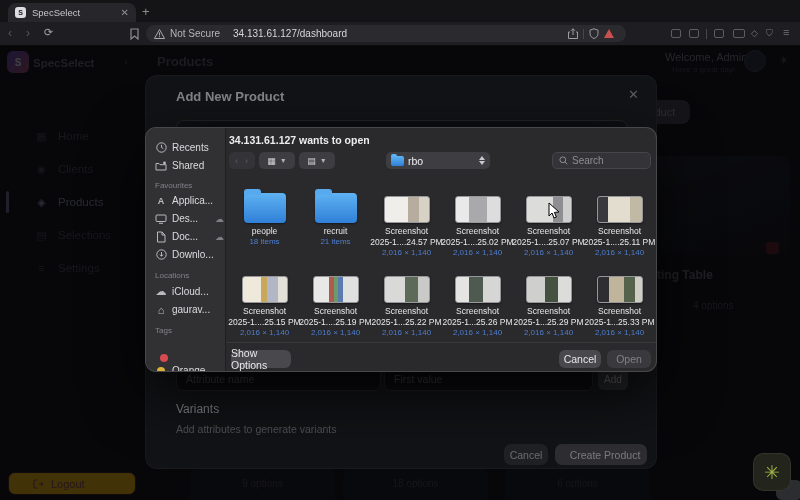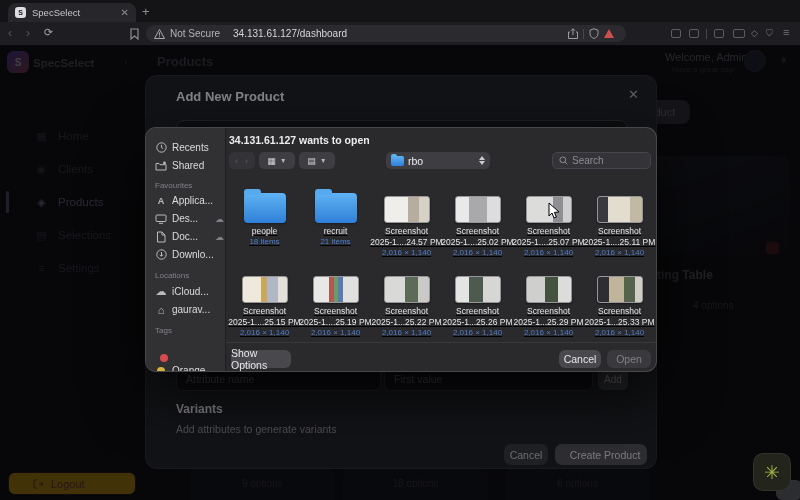--- a/index.html
+++ b/index.html
@@ -55,21 +55,21 @@
   .backdrop2 { left:0; top:0; width:800px; height:454px; background:rgba(4,4,7,.42); z-index:30; }
 
   
   .modal { left:145px; top:29px; width:512px; height:394px; background:#1d1e22; border:1px solid rgba(255,255,255,.05); border-radius:12px; z-index:20; }
   .m-title { left:30px; top:13px; font-size:13px; font-weight:600; color:#dfdfe4; }
   .m-close { left:482px; top:11px; font-size:13px; color:#9c9ca2; }
   .m-fieldtop { left:30px; top:44px; width:452px; height:30px; border:1px solid #36373d; border-radius:8px; background:#141519; }
   .m-input { position:absolute; height:24px; background:#101115; border:1px solid #2e2f35; border-radius:7px; color:#c6c6cc; font-size:10.5px; padding:0 9px; font-family:inherit; }
   .m-input::placeholder { color:#5d5d66; }
   .m-add { left:452px; top:292px; width:30px; height:22px; border-radius:6px; background:#3c3d43; color:#a6a6ac; font-size:10px; display:flex; align-items:center; justify-content:center; }
-  .m-var { left:30px; top:326px; font-size:12px; font-weight:700; color:#d4d4da; }
+  .m-var { left:30px; top:326px; font-size:12px; font-weight:400; color:#d4d4da; }
   .m-hint { left:30px; top:347px; font-size:10.5px; color:#85858d; }
   .m-btn { position:absolute; top:368px; height:21px; border-radius:7px; font-size:10.5px; display:flex; align-items:center; justify-content:center; }
   .m-cancel { left:358px; width:44px; background:#35363b; color:#b7b7bd; }
   .m-create { left:409px; width:92px; background:#4a4b52; color:#cfcfd5;padding-left:8px; }
 
   
   .dialog { left:145px; top:81px; width:512px; height:245px; background:#2a2a2d; border:1px solid rgba(255,255,255,.14); border-radius:11px; box-shadow:0 22px 60px rgba(0,0,0,.75); z-index:40; overflow:hidden; }
   .d-side { left:0; top:0; width:80px; height:245px; background:#313134; border-right:1px solid rgba(0,0,0,.35); }
   .srow { position:absolute; left:9px; display:flex; align-items:center; gap:5px; height:13px; }
   .srow .sl { font-size:10px; color:#dcdcdf; white-space:nowrap; max-width:52px; overflow:hidden; }
@@ -85,21 +85,21 @@
   .mini-folder { width:13px; height:10px; background:linear-gradient(180deg,#5fb2f2,#2f80d8); border-radius:2px; position:relative; }
   .mini-folder::before { content:""; position:absolute; top:-2px; left:0; width:6px; height:3px; background:#5fb2f2; border-radius:2px 2px 0 0; }
   .stepper { display:flex; flex-direction:column; gap:1px; margin-left:2px; }
   .stepper i { width:0; height:0; border-left:3px solid transparent; border-right:3px solid transparent; }
   .stepper .up { border-bottom:4px solid #c9c9ce; }
   .stepper .dn { border-top:4px solid #c9c9ce; }
   .search { left:406px; top:24px; width:99px; height:17px; background:#333338; border:1px solid #45454b; border-radius:5px; display:flex; align-items:center; gap:4px; padding:0 6px; }
   .search input { background:transparent; border:none; outline:none; width:70px; font-size:10px; color:#cfcfd4; font-family:inherit; }
   .search input::placeholder { color:#8d8d93; }
   .grid { left:83px; top:50px; width:426px; display:grid; grid-template-columns:repeat(6,71px); }
-  .cell { height:80px; display:flex; flex-direction:column; align-items:center;text-decoration:underline; }
+  .cell { height:80px; display:flex; flex-direction:column; align-items:center; }
   .icwrap { height:48px; display:flex; align-items:flex-end; justify-content:center; padding-bottom:3px; }
   .folder-ic { width:42px; height:30px; background:linear-gradient(180deg,#5fb2f2,#2f80d8); border-radius:4px; position:relative; box-shadow:0 1px 2px rgba(0,0,0,.4); }
   .folder-ic::before { content:""; position:absolute; top:-4px; left:0; width:17px; height:6px; background:#58aaee; border-radius:3px 3px 0 0; }
   .thumb { width:46px; height:27px; border-radius:3px; border:1px solid #97979b; box-shadow:0 1px 2px rgba(0,0,0,.45); }
   .t0 { background:linear-gradient(90deg,#efeeea 0 52%,#b6ad9f 52% 78%,#d8d2c6 78%); }
   .t1 { background:linear-gradient(90deg,#e9e9e9 0 30%,#a9a9ab 30% 70%,#dddddd 70%); }
   .t2 { background:linear-gradient(90deg,#dcdcda 0 60%,#8f8f93 60% 82%,#cfcfcf 82%); }
   .t3 { background:linear-gradient(90deg,#3a3a3e 0 22%,#e3ddcf 22% 72%,#c2b9a4 72%); }
   .t4 { background:linear-gradient(90deg,#efe9db 0 40%,#c9a85e 40% 55%,#b1b7c4 55% 80%,#e3e0d8 80%); }
   .t5 { background:linear-gradient(90deg,#e8e8e6 0 35%,#ae5a50 35% 45%,#6a9c6a 45% 55%,#5a7ab0 55% 65%,#e0e0de 65%); }

